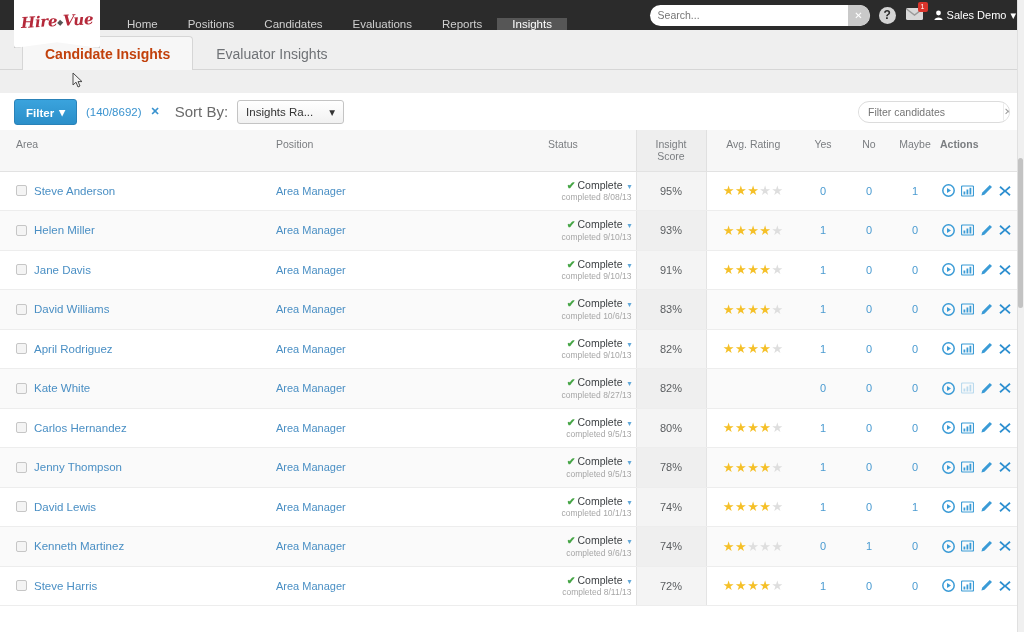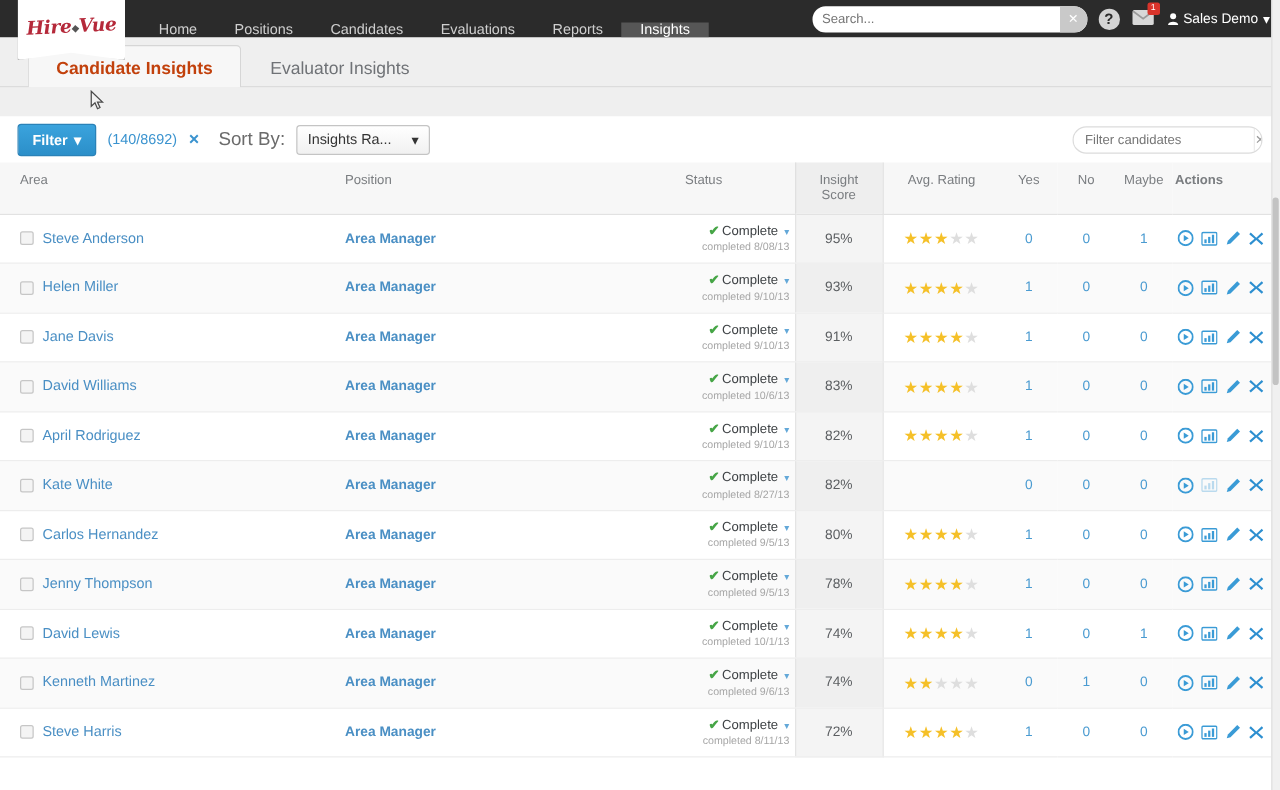--- a/index.html
+++ b/index.html
@@ -214,21 +214,21 @@
     border-left: 1px solid #e4e4e4; border-right: 1px solid #e4e4e4;
   }
   tbody tr:nth-child(even) td.c-score { background: #efefef; }
 
   .cellpad { padding-left: 16px; display: flex; align-items: center; gap: 7px; }
   .chk {
     width: 11px; height: 11px; border: 1px solid #c6c6c6;
     border-radius: 2px; background: #f4f4f4; cursor: pointer; flex: none;
   }
   .lnk { color: #4a8fc4; font-size: 11.5px; cursor: pointer; white-space: nowrap; }
-  .lnk-pos { color: #4a8fc4; font-size: 11px; font-weight: bold; cursor: pointer; margin-top: 28px; }
+  .lnk-pos { color: #4a8fc4; font-size: 11px; font-weight: normal; cursor: pointer; margin-top: 28px; }
 
   .status-cell { padding-right: 4px; text-align: right; line-height: 1.25; }
   .status-main { font-size: 10.5px; color: #3d4144; white-space: nowrap; }
   .status-main .tick { color: #46a546; font-weight: bold; margin-right: 2px; }
   .status-caret { color: #63a8d8; font-size: 8px; margin-left: 5px; cursor: pointer; }
   .status-sub { font-size: 8.5px; color: #a6a6a6; white-space: nowrap; }
 
   .stars { text-align: center; letter-spacing: 0.5px; white-space: nowrap; }
   .star { font-size: 13px; color: #f5c028; }
   .star.off { color: #dedede; }

